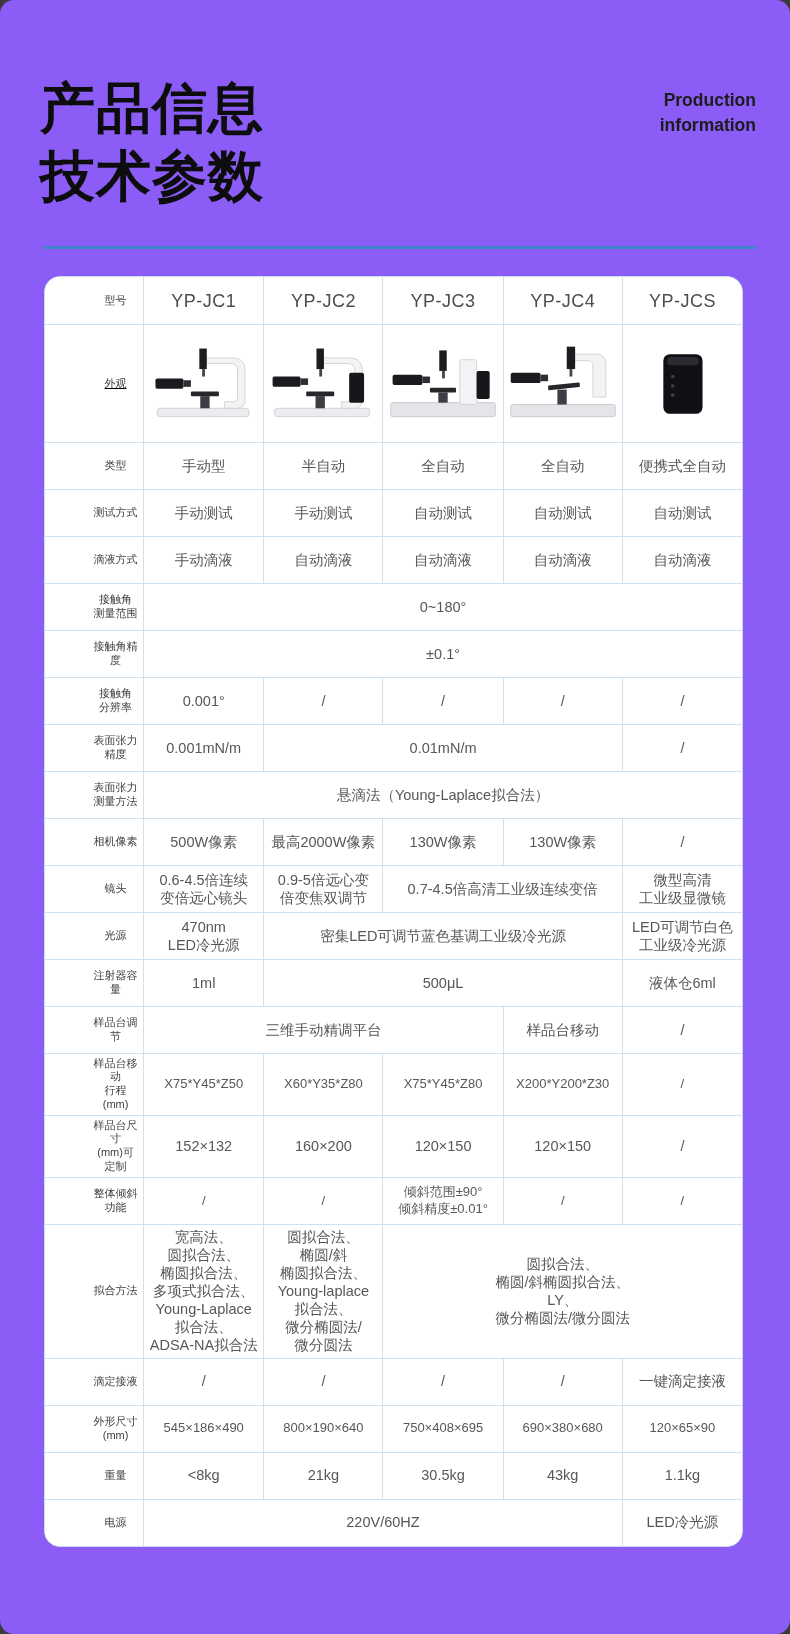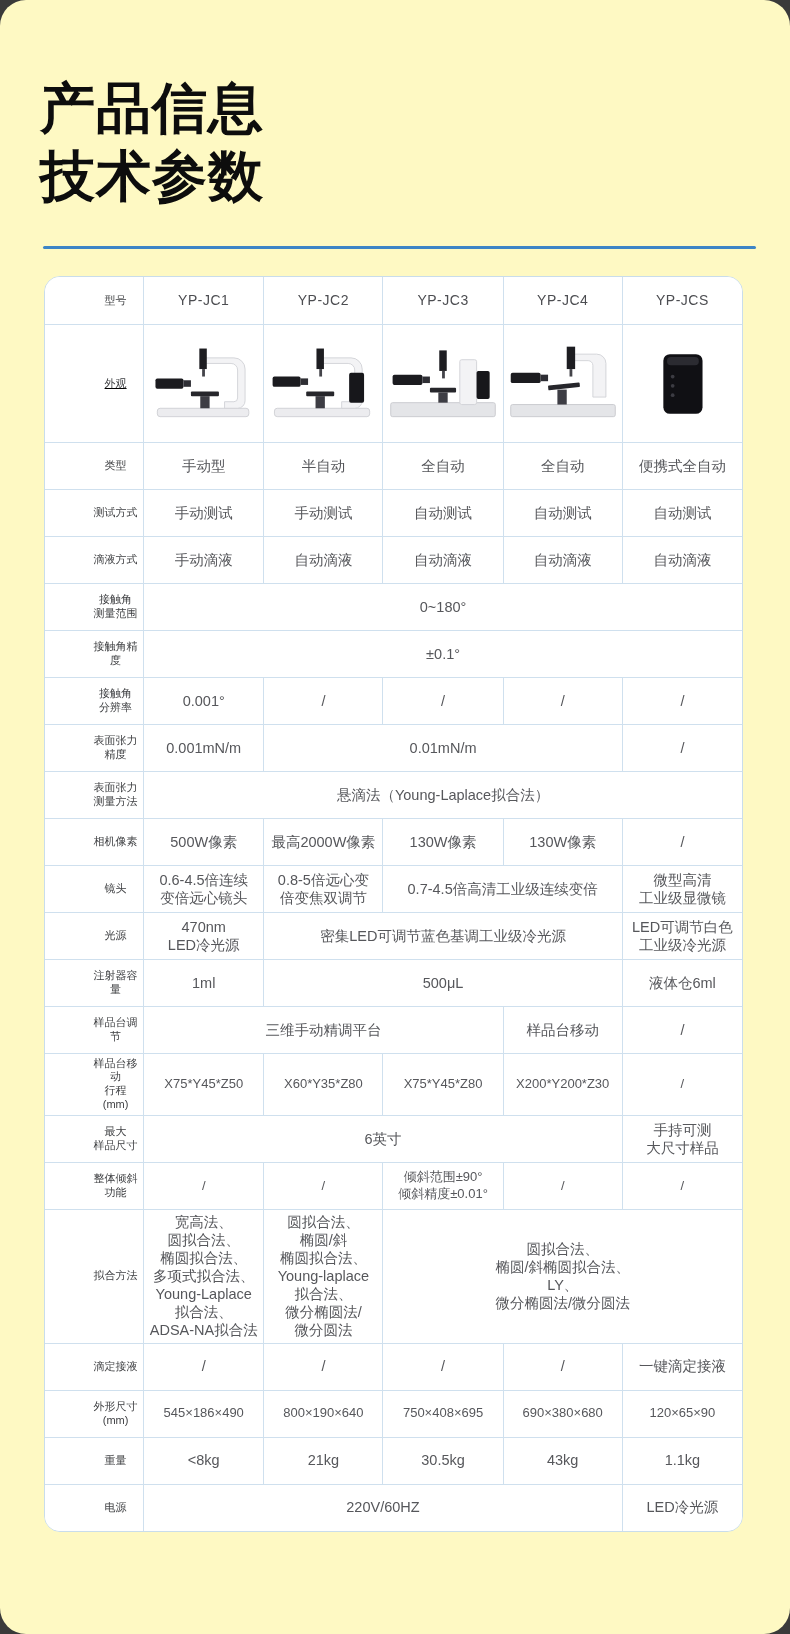--- a/index.html
+++ b/index.html
@@ -1,43 +1,45 @@
 <!DOCTYPE html>
 <html><head>
 <meta charset="utf-8">
 <style>
   html,body{margin:0;padding:0;}
   body{background:#3a3a3a;font-family:"Liberation Sans","DejaVu Sans",sans-serif;}
-  .page{width:790px;height:1634px;background:#fef9c3;border-radius:26px;overflow:hidden;position:relative;margin:0 auto;}
+  .page{width:790px;height:1634px;background:#8b5cf6;border-radius:14px;overflow:hidden;position:relative;margin:0 auto;}
   .header{display:flex;justify-content:space-between;align-items:flex-start;padding:74px 34px 0 40px;}
   .title{font-family:"DejaVu Serif","Liberation Serif",serif;font-weight:900;font-size:55px;line-height:1.24;color:#0d0d0d;letter-spacing:1px;white-space:pre-line;}
   .caption{font-size:17.5px;font-weight:600;color:#1c1c1c;text-align:right;line-height:1.45;padding-top:14px;white-space:pre-line;font-family:"Liberation Sans","DejaVu Sans",sans-serif;}
   .divider{height:3px;background:#3d85c6;margin:36px 34px 0 43px;border-radius:2px;}
   .table-wrap{margin:27px 0 0 44px;width:697px;border:1px solid #c9ddeb;border-radius:16px;overflow:hidden;background:#fff;}
   .table-wrap table{border-collapse:collapse;table-layout:fixed;width:calc(100% + 2px);margin:-1px;}
   th,td{border:1px solid #cfe0ee;text-align:center;vertical-align:middle;white-space:pre-line;padding:3px 5px;line-height:1.25;background:#fff;}
   th{font-weight:400;color:#3f4043;font-size:11px;padding-left:48px;}
   td{color:#56575b;font-size:14.5px;}
   tr.r-model{height:48px;}
-  tr.r-model td{font-size:14px;color:#4c4d51;letter-spacing:.5px;}
+  tr.r-model td{font-size:18px;color:#4c4d51;letter-spacing:.5px;}
   tr.r-photo{height:85px;text-decoration:underline;}
   tr.r-photo td{padding:1px;}
   tr.r-std{height:47px;}
   tr.r-fit{height:128px;}
   tr.r-small td{font-size:13px;text-align:center;}
   .photo-svg{display:block;margin:0 auto;}
 </style>
 </head>
 <body>
 
 <div class="page">
 
   <div class="header">
     <div class="title">产品信息
 技术参数</div>
+    <div class="caption">Production
+information</div>
   </div>
 
   <div class="divider"></div>
 
   <div class="table-wrap">
     <table>
       <colgroup>
         <col style="width:99px">
           <col style="width:120px">
           <col style="width:119px">
@@ -188,21 +190,21 @@
         <td>最高2000W像素</td>
         <td>130W像素</td>
         <td>130W像素</td>
         <td>/</td>
       </tr>
 
       <tr class="r-std">
         <th>镜头</th>
         <td>0.6-4.5倍连续
 变倍远心镜头</td>
-        <td>0.8-5倍远心变
+        <td>0.9-5倍远心变
 倍变焦双调节</td>
         <td colspan="2">0.7-4.5倍高清工业级连续变倍</td>
         <td>微型高清
 工业级显微镜</td>
       </tr>
 
       <tr class="r-std">
         <th>光源</th>
         <td>470nm
 LED冷光源</td>
@@ -228,28 +230,30 @@
       <tr class="r-std r-small">
         <th>样品台移动
 行程(mm)</th>
         <td>X75*Y45*Z50</td>
         <td>X60*Y35*Z80</td>
         <td>X75*Y45*Z80</td>
         <td>X200*Y200*Z30</td>
         <td>/</td>
       </tr>
 
-
-      <tr class="r-std">
-        <th>最大
-样品尺寸</th>
-        <td colspan="4">6英寸</td>
-        <td>手持可测
-大尺寸样品</td>
-      </tr>
+      <tr class="r-std">
+        <th>样品台尺寸
+(mm)可定制</th>
+        <td>152×132</td>
+        <td>160×200</td>
+        <td>120×150</td>
+        <td>120×150</td>
+        <td>/</td>
+      </tr>
+
 
       <tr class="r-std r-small">
         <th>整体倾斜
 功能</th>
         <td>/</td>
         <td>/</td>
         <td>倾斜范围±90°
 倾斜精度±0.01°</td>
         <td>/</td>
         <td>/</td>

